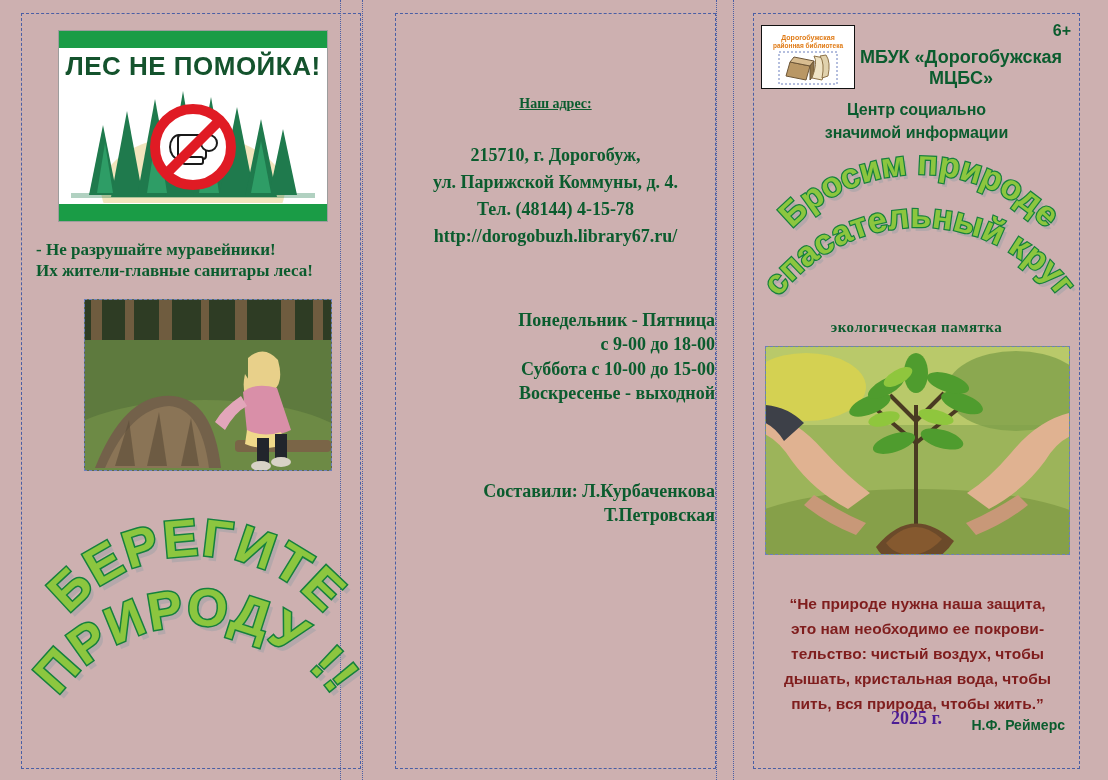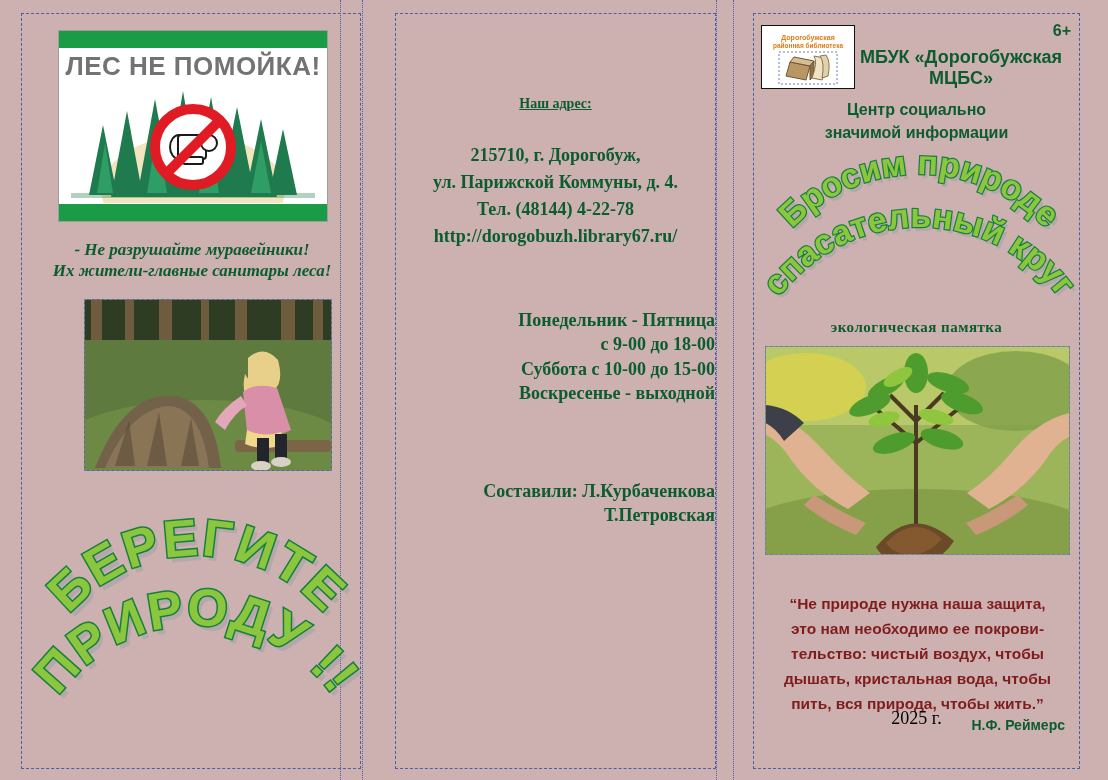--- a/index.html
+++ b/index.html
@@ -33,32 +33,31 @@
   .sign{
     position:absolute;left:36px;top:16px;width:268px;height:190px;
     background:#ffffff;border:1px solid #9d9d9d;overflow:hidden;
   }
   .sign-bar{position:absolute;left:0;right:0;height:17px;background:#1a9c46;}
   .sign-bar.top{top:0;}
   .sign-bar.bot{bottom:0;}
   .sign-title{
     position:absolute;top:20px;left:0;right:0;text-align:center;
     font-family:"Liberation Sans",sans-serif;font-weight:bold;
-    font-size:26px;letter-spacing:0.5px;color:#737373;
+    font-size:26px;letter-spacing:0.5px;color:#14532d;
     text-shadow:1px 1px 0 #fff;
   }
   .sign-art{position:absolute;left:0;right:0;top:54px;bottom:18px;}
   .sign-art svg{width:100%;height:100%;display:block;}
 
   .left-caption{
     position:absolute;left:14px;top:225px;width:312px;
-    text-align:center;line-height:1.25;
+    text-align:left;line-height:1.25;
     font-family:"Liberation Serif",serif;font-weight:bold;font-size:17px;
     color:#0b5c2e;
-    font-style:italic;
   }
 
   .photo{
     position:absolute;border:1px dashed #6b7fbd;background:#5d6b4a;overflow:hidden;
   }
   .photo-ant{left:62px;top:285px;width:246px;height:170px;}
   .photo svg{width:100%;height:100%;display:block;}
 
   
   .wordart{position:absolute;}
@@ -106,21 +105,21 @@
     position:absolute;left:6px;top:577px;width:315px;text-align:center;
     font-family:"Liberation Sans",sans-serif;font-weight:bold;font-size:15.5px;
     line-height:1.62;color:#7f1d1d;
   }
   .quote-author{
     position:absolute;right:14px;top:703px;
     font-family:"Liberation Sans",sans-serif;font-weight:bold;font-size:14px;color:#0b5c2e;
   }
   .year{
     position:absolute;left:0;right:0;top:694px;text-align:center;
-    font-family:"Liberation Serif",serif;font-weight:normal;font-size:18px;color:#000000;
+    font-family:"Liberation Serif",serif;font-weight:bold;font-size:18px;color:#4c1d95;
   }
 </style>
 </head>
 <body>
 
 <div class="page">
 
   <div class="fold fold-a"></div>
   <div class="fold fold-b"></div>
   <div class="fold fold-c"></div>
@@ -232,21 +231,21 @@
     </div>
   </div>
 
   <div class="panel panel-mid">
 
     <div class="mid-block mid-head" style="top:82px;">Наш адрес:</div>
 
     <div class="mid-block mid-line" style="top:128px;">
       <div>215710, г. Дорогобуж,</div>
       <div>ул. Парижской Коммуны, д. 4.</div>
-      <div>Тел. (48144) 4-22-78</div>
+      <div>Тел. (48144) 4-15-78</div>
       <div>http://dorogobuzh.library67.ru/</div>
     </div>
 
 
     <div class="mid-block mid-line tight" style="top:294px;">
       <div>Понедельник - Пятница</div>
       <div>с 9-00 до 18-00</div>
       <div>Суббота с 10-00 до 15-00</div>
       <div>Воскресенье - выходной</div>
     </div>

